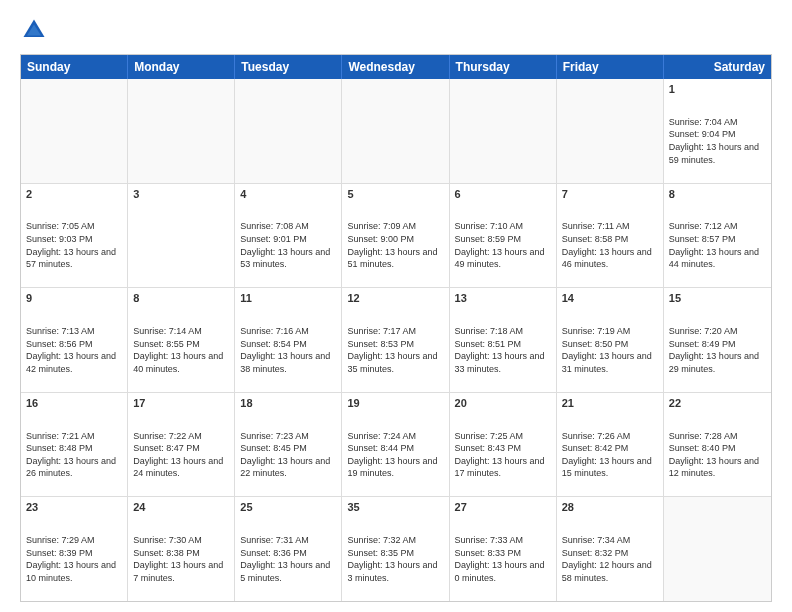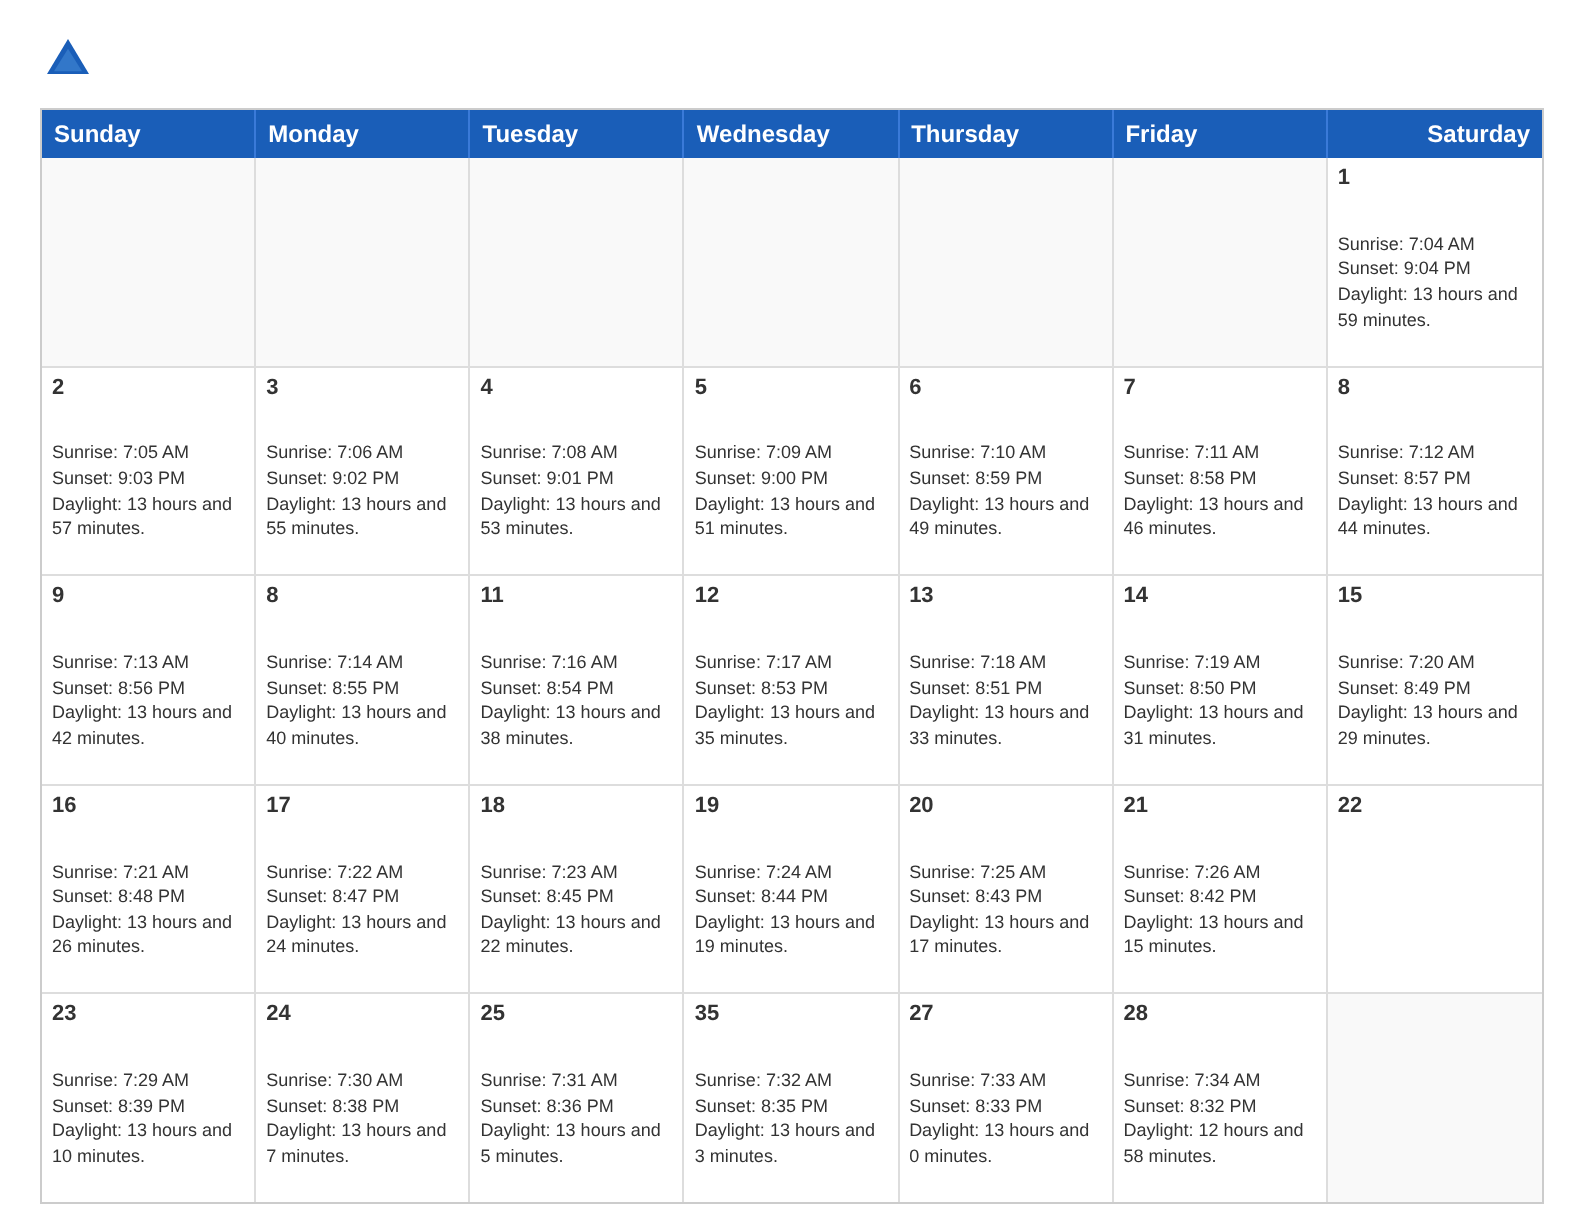--- a/index.html
+++ b/index.html
@@ -158,24 +158,20 @@
         <div class="cal-row">
           <div class="cal-cell">
             <span class="day-num">2</span>
             <div class="cell-info">Sunrise: 7:05 AM
 Sunset: 9:03 PM
 Daylight: 13 hours
 and 57 minutes.</div>
           </div>
           <div class="cal-cell">
             <span class="day-num">3</span>
-            <div class="cell-info">Sunrise: 7:06 AM
-Sunset: 9:02 PM
-Daylight: 13 hours
-and 55 minutes.</div>
           </div>
           <div class="cal-cell">
             <span class="day-num">4</span>
             <div class="cell-info">Sunrise: 7:08 AM
 Sunset: 9:01 PM
 Daylight: 13 hours
 and 53 minutes.</div>
           </div>
           <div class="cal-cell">
             <span class="day-num">5</span>
@@ -295,20 +291,24 @@
           </div>
           <div class="cal-cell">
             <span class="day-num">21</span>
             <div class="cell-info">Sunrise: 7:26 AM
 Sunset: 8:42 PM
 Daylight: 13 hours
 and 15 minutes.</div>
           </div>
           <div class="cal-cell">
             <span class="day-num">22</span>
+            <div class="cell-info">Sunrise: 7:28 AM
+Sunset: 8:40 PM
+Daylight: 13 hours
+and 12 minutes.</div>
           </div>
         </div>
         <div class="cal-row">
           <div class="cal-cell">
             <span class="day-num">23</span>
             <div class="cell-info">Sunrise: 7:29 AM
 Sunset: 8:39 PM
 Daylight: 13 hours
 and 10 minutes.</div>
           </div>

